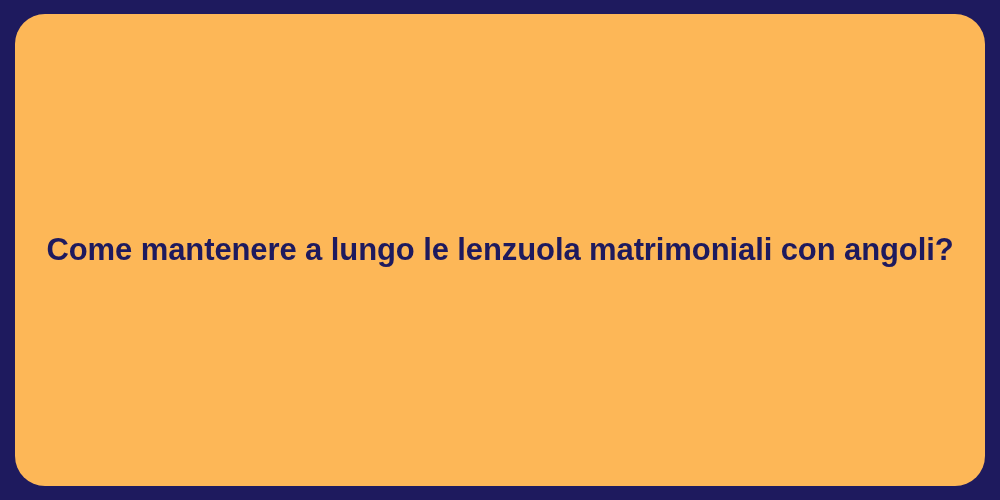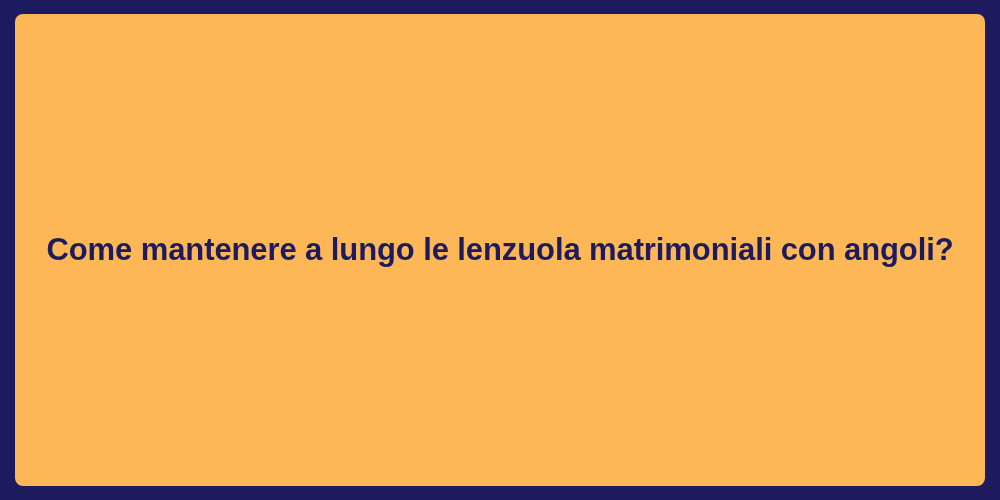--- a/index.html
+++ b/index.html
@@ -25,21 +25,21 @@
     padding: 14px 15px 14px 15px;
     display: block;
   }
 
   
   .card-panel {
     box-sizing: border-box;
     width: 100%;
     height: 100%;
     background: #FDB757;
-    border-radius: 8px;
+    border-radius: 30px;
     display: flex;
     align-items: center;
     justify-content: center;
     padding: 8px 24px;
   }
 
   
   .headline {
     margin: 0;
     color: #1E1A5E;

